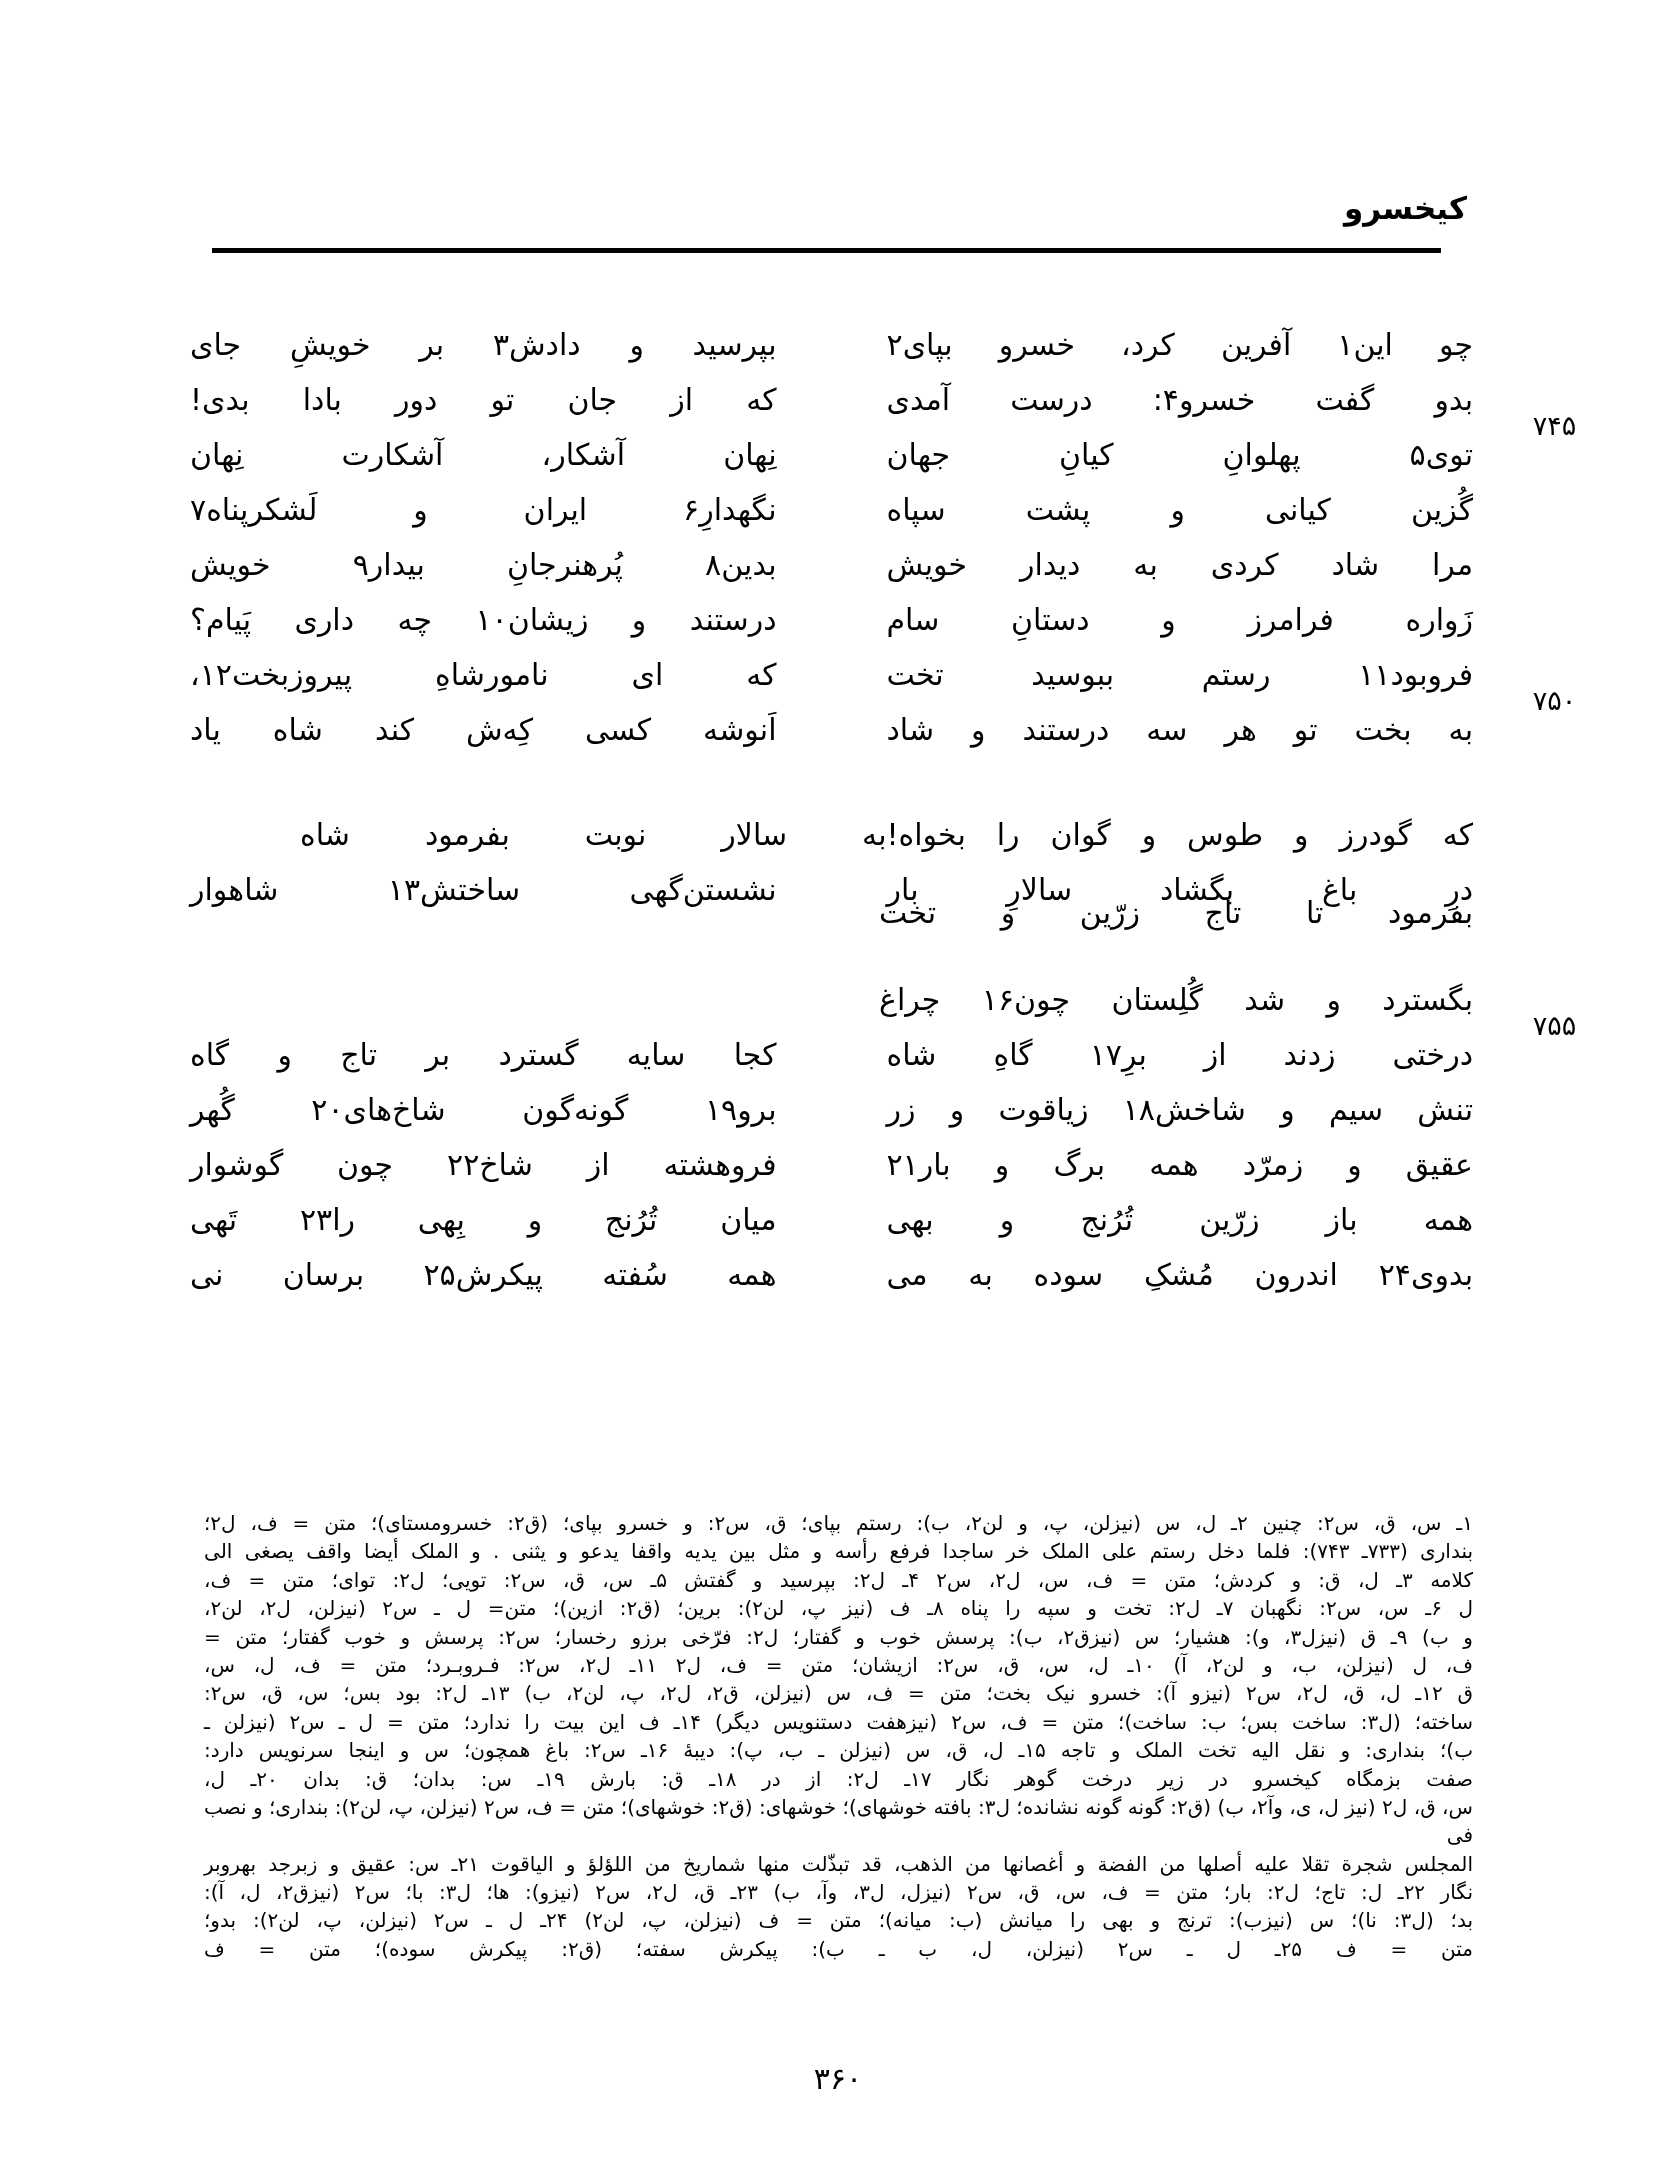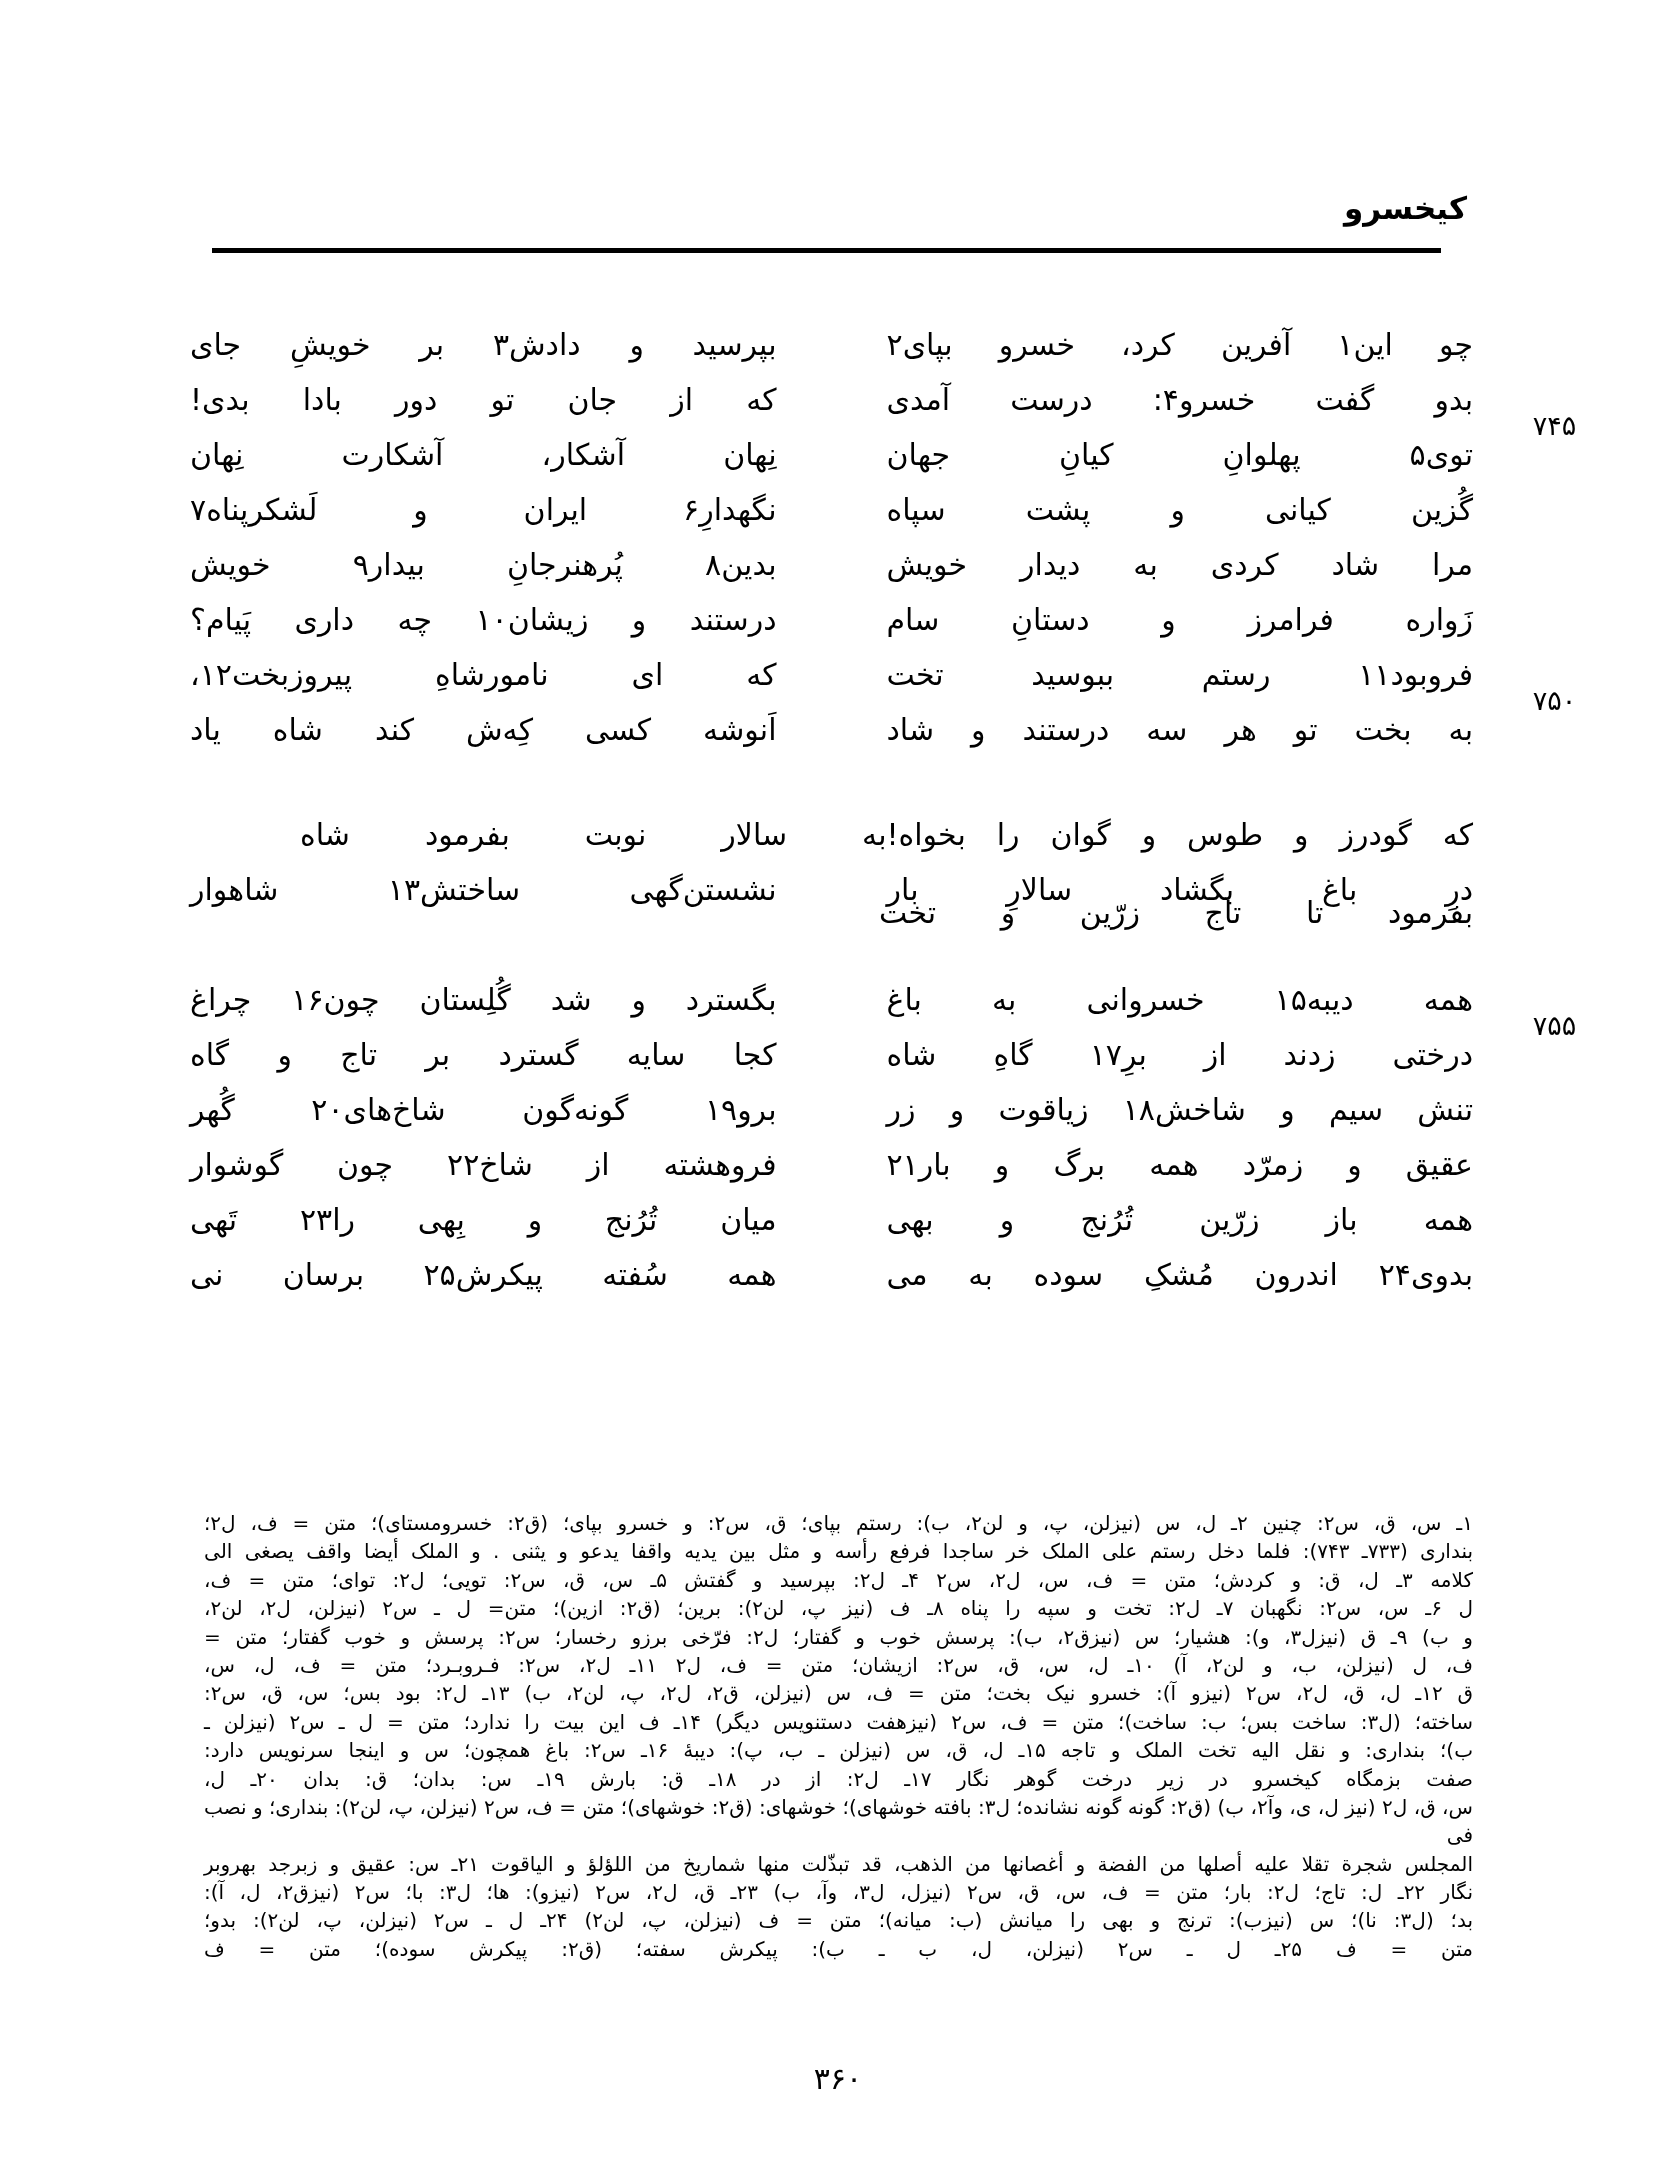--- a/index.html
+++ b/index.html
@@ -192,21 +192,20 @@
         <div class="vnum"></div>
         <div class="hemistich h-right loose">درِ باغ بگشاد سالارِ بار</div>
         <div class="hemistich h-left">نشستن‌گهی ساختش۱۳ شاهوار</div>
       </div>
       <div class="couplet">
         <div class="vnum"></div>
         <div class="hemistich h-right">بفرمود تا تاج زرّین و تخت</div>
       </div>
       <div class="couplet">
         <div class="vnum"></div>
-        <div class="hemistich h-right loose">همه دیبه۱۵ خسروانی به باغ</div>
         <div class="hemistich h-left">بگسترد و شد گُلِستان چون۱۶ چراغ</div>
       </div>
       <div class="couplet">
         <div class="vnum">۷۵۵</div>
         <div class="hemistich h-right">درختی زدند از برِ۱۷ گاهِ شاه</div>
         <div class="hemistich h-left">کجا سایه گسترد بر تاج و گاه</div>
       </div>
       <div class="couplet">
         <div class="vnum"></div>
         <div class="hemistich h-right">تنش سیم و شاخش۱۸ زیاقوت و زر</div>

